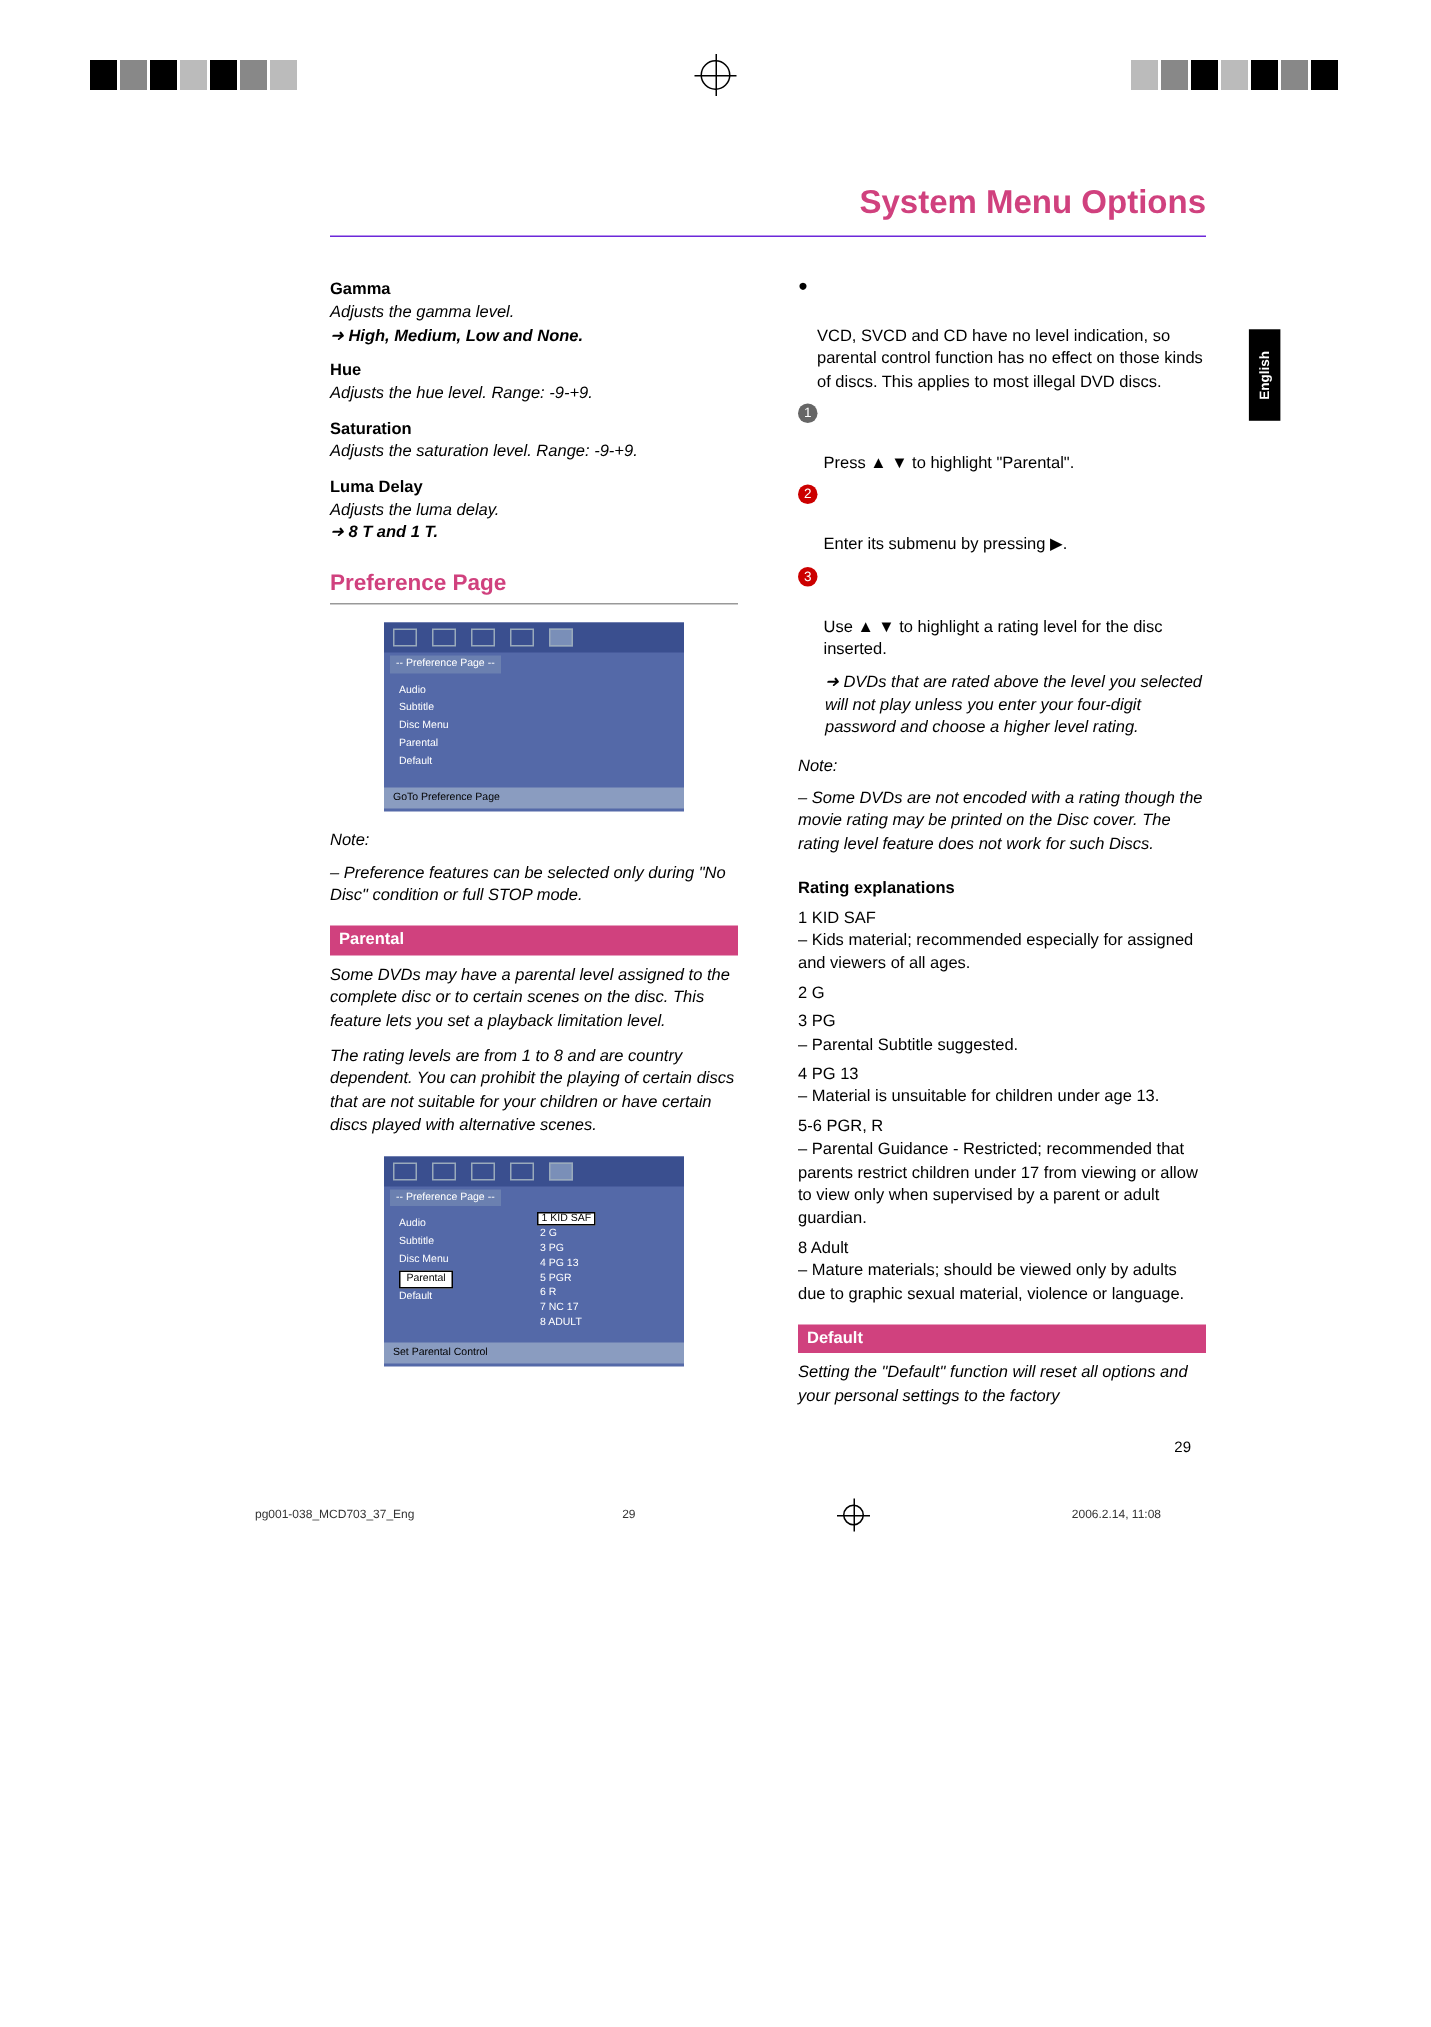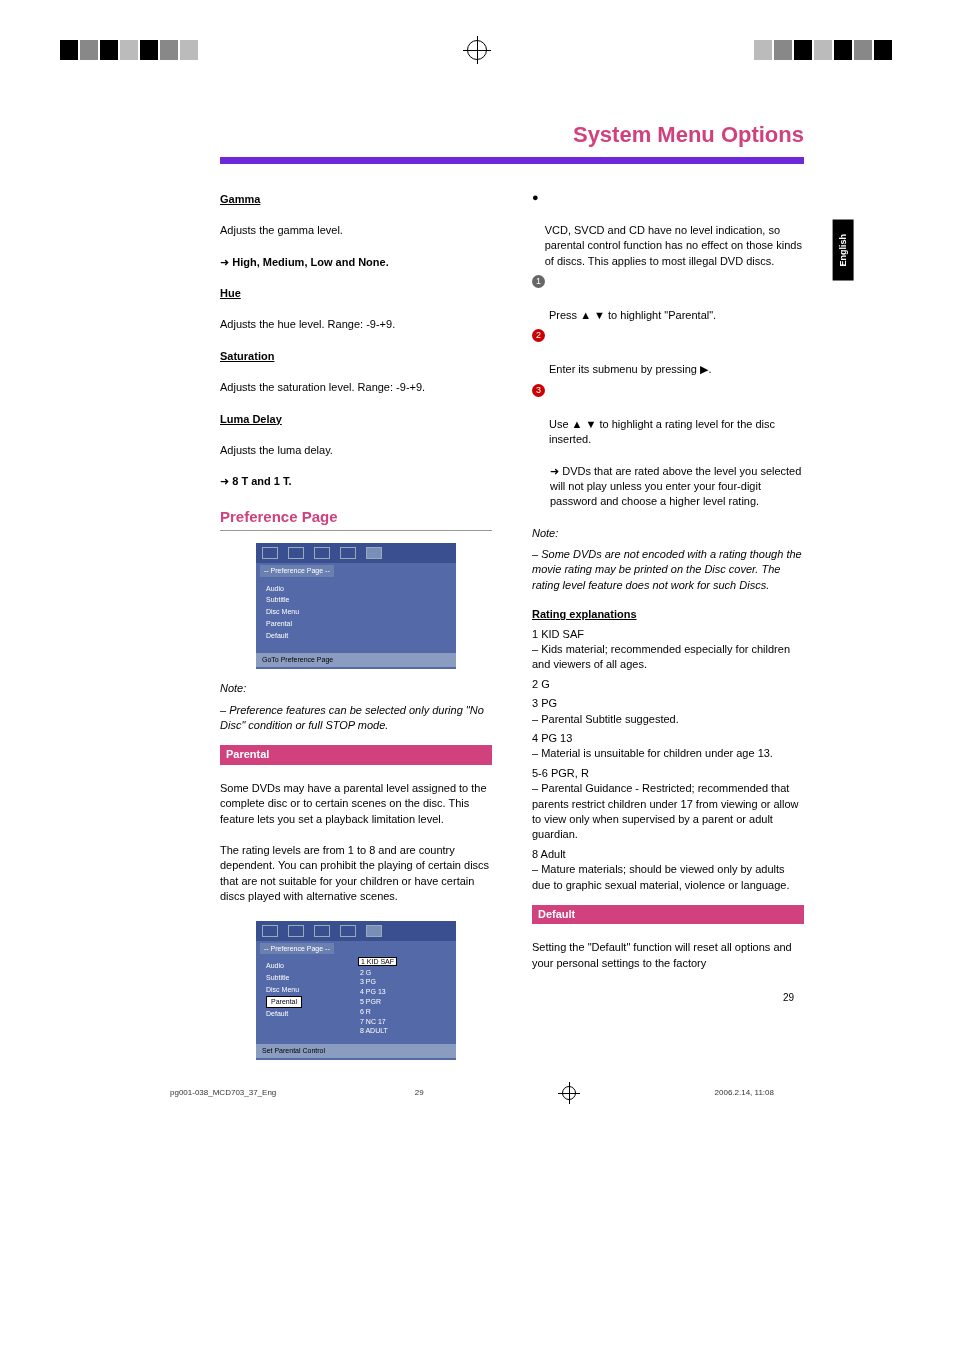--- a/index.html
+++ b/index.html
@@ -31,21 +31,21 @@
       display: flex;
       padding: 0 150px 0 220px;
       gap: 40px;
     }
     .col { flex: 1; }
     .page-title {
       color: #d0417e;
       font-size: 22px;
       font-weight: bold;
       text-align: right;
-      border-bottom: 7px solid #6d28d9;
+      border-bottom: 1px solid #6d28d9;
       padding-bottom: 6px;
       margin-bottom: 20px;
     }
     .side-tab {
       position: absolute;
       right: 100px;
       top: 220px;
       background: #000;
       color: #fff;
       padding: 14px 4px;
@@ -55,22 +55,22 @@
       transform: rotate(180deg);
     }
     .section-heading {
       color: #d0417e;
       font-size: 15px;
       font-weight: bold;
       border-bottom: 1px solid #999;
       margin: 14px 0 8px 0;
       padding-bottom: 3px;
     }
-    .sub-bold { font-weight: bold; margin-top: 8px; text-decoration: underline; }
-    .para { margin: 16px 0; }
+    .sub-bold { font-weight: bold; margin-top: 8px; }
+    .para { margin: 0 0; font-style: italic; }
     .arrow { font-family: sans-serif; }
     .box-heading {
       background: #d0417e;
       color: #fff;
       font-size: 11px;
       font-weight: bold;
       padding: 2px 6px;
       margin: 12px 0 6px 0;
     }
     .note-italic { font-style: italic; margin: 6px 0; }
@@ -126,21 +126,21 @@
     .step-text { flex: 1; margin-top: 33px; }
     .indent { margin-left: 18px; }
     .rating-item { margin: 4px 0; }
     .page-num { text-align: right; margin-top: 20px; font-size: 10px; padding-right: 10px; }
     .footer-line {
       display: flex;
       justify-content: space-between;
       padding: 0 180px 0 170px;
       font-size: 8px;
       color: #333;
-      margin-top: 14px;
+      margin-top: 30px;
       align-items: center;
     }
     .title-wrap { padding: 0 150px 0 220px; }
   </style>
 </head>
 <body>
 
 <div class="reg-marks-top">
   <div class="reg-block">
     <div class="reg-sq"></div>
@@ -268,21 +268,21 @@
     </div>
     <div class="para indent">➜ DVDs that are rated above the level you selected will not play unless you enter your four-digit password and choose a higher level rating.</div>
 
     <div class="note-italic" style="margin-top:10px">Note:</div>
     <div class="note-italic">– Some DVDs are not encoded with a rating though the movie rating may be printed on the Disc cover. The rating level feature does not work for such Discs.</div>
 
     <div class="sub-bold" style="margin-top:14px">Rating explanations</div>
 
     <div class="rating-item">
       <div>1 KID SAF</div>
-      <div>– Kids material; recommended especially for children and viewers of all ages.</div>
+      <div>– Kids material; recommended especially for assigned and viewers of all ages.</div>
     </div>
     <div class="rating-item">
       <div>2 G</div>
     </div>
     <div class="rating-item">
       <div>3 PG</div>
       <div>– Parental Subtitle suggested.</div>
     </div>
     <div class="rating-item">
       <div>4 PG 13</div>

